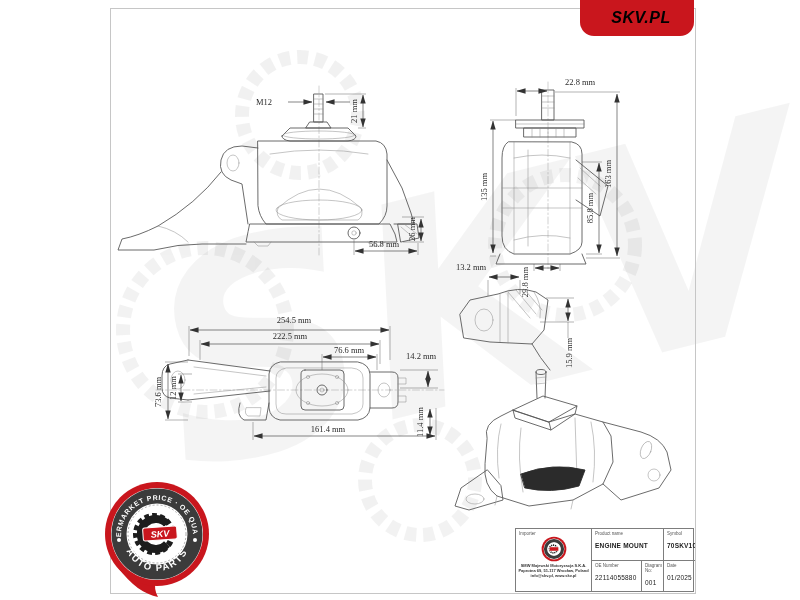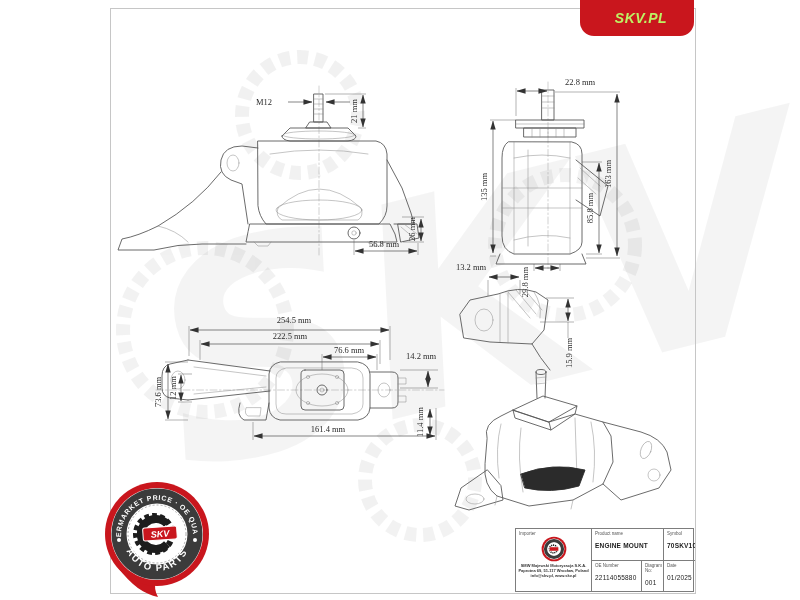--- a/index.html
+++ b/index.html
@@ -3,21 +3,21 @@
 <meta charset="utf-8">
 <style>
   html,body{margin:0;padding:0;background:#fff;}
   #sheet{position:relative;width:800px;height:600px;background:#ffffff;overflow:hidden;
          font-family:"Liberation Sans",sans-serif;}
   
   .frame{position:absolute;left:110px;top:8px;width:584px;height:584px;border:1px solid #c6c6c6;}
   
   .brandbox{position:absolute;left:580px;top:0;width:114px;height:36px;background:#c9161d;
             border-radius:0 0 14px 14px;display:flex;align-items:center;justify-content:center;}
-  .brandbox span{color:#bef264;font-weight:bold;font-style:italic;font-size:14px;letter-spacing:.5px;
+  .brandbox span{color:#000000;font-weight:bold;font-style:italic;font-size:16px;letter-spacing:.5px;
                  font-family:"Liberation Sans",sans-serif;margin-left:8px;}
   
   .wm-text{position:absolute;left:150px;top:150px;font-size:290px;line-height:1;font-weight:bold;
            font-style:italic;color:#000;opacity:.04;transform:rotate(-14deg);pointer-events:none;
            font-family:"DejaVu Sans",sans-serif;}
   .wm-gears{position:absolute;left:0;top:0;pointer-events:none;}
   
   svg{position:absolute;overflow:visible;}
   .part path,.part circle,.part ellipse,.part rect{fill:none;stroke:#5a5a5a;stroke-width:.9;
       stroke-linejoin:round;stroke-linecap:round;}

